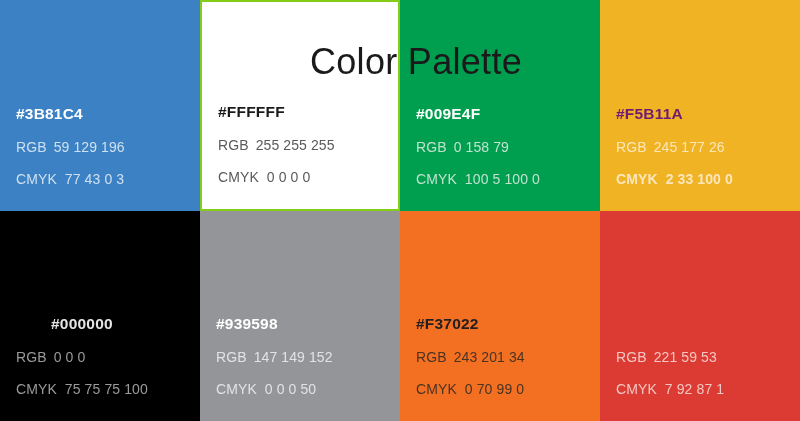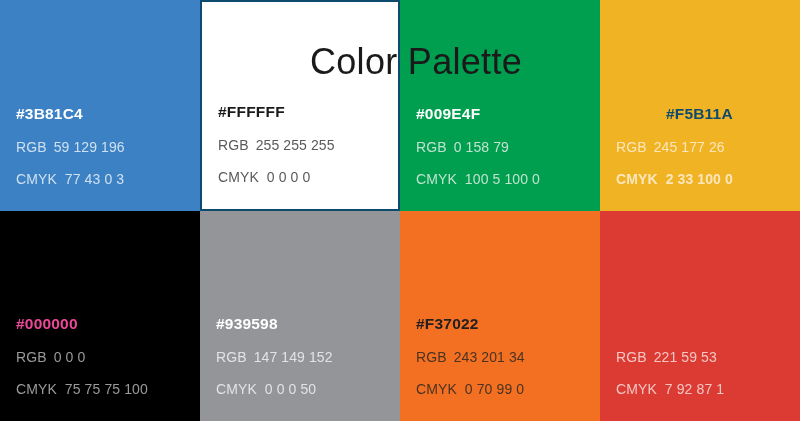--- a/index.html
+++ b/index.html
@@ -35,21 +35,21 @@
     font-size:14px;
     letter-spacing:0.1px;
     margin-top:6px;
     display:block;
   }
   .spec-label { display:inline-block;margin-top:12px; }
   .spec-value { display:inline-block; margin-left:7px; }
   .spec-row.cmyk .spec-value { margin-left:8px; }
   
   .swatch.bordered {
-    border:2px solid #0c4a6e;
+    border:2px solid #84cc16;
   }
   #title {
     position:absolute;
     left:310px;
     top:41px;
     font-size:36px;
     font-weight:400;
     color:#1a1a1a;
     letter-spacing:0.3px;
     white-space:nowrap;
@@ -77,28 +77,28 @@
       </div>
       <div class="swatch" style="left: 400px; top: 0px; width: 200px; height: 211px; background: rgb(0, 158, 79);">
         <div class="swatch-info">
           <div class="hex" style="color: rgb(255, 255, 255);">#009E4F</div>
           <div class="spec-row rgb" style="color: rgb(191, 227, 207);"><span class="spec-label">RGB</span><span class="spec-value">0 158 79</span></div>
           <div class="spec-row cmyk" style="color: rgb(191, 227, 207);"><span class="spec-label">CMYK</span><span class="spec-value">100 5 100 0</span></div>
         </div>
       </div>
       <div class="swatch" style="left: 600px; top: 0px; width: 200px; height: 211px; background: rgb(240, 179, 35);">
         <div class="swatch-info">
-          <div class="hex" style="color: #0c4a6e; text-align: right;">#F5B11A</div>
+          <div class="hex" style="color: #701a75;">#F5B11A</div>
           <div class="spec-row rgb" style="color: rgb(251, 230, 188);"><span class="spec-label">RGB</span><span class="spec-value">245 177 26</span></div>
           <div class="spec-row cmyk" style="color: rgb(251, 230, 188); font-weight: bold;"><span class="spec-label">CMYK</span><span class="spec-value">2 33 100 0</span></div>
         </div>
       </div>
       <div class="swatch" style="left: 0px; top: 211px; width: 200px; height: 210px; background: rgb(0, 0, 0);">
         <div class="swatch-info">
-          <div class="hex" style="color: #ec4899;">#000000</div>
+          <div class="hex" style="color: #e5e5e5; text-align: center;">#000000</div>
           <div class="spec-row rgb" style="color: rgb(154, 154, 154);"><span class="spec-label">RGB</span><span class="spec-value">0 0 0</span></div>
           <div class="spec-row cmyk" style="color: rgb(154, 154, 154);"><span class="spec-label">CMYK</span><span class="spec-value">75 75 75 100</span></div>
         </div>
       </div>
       <div class="swatch" style="left: 200px; top: 211px; width: 200px; height: 210px; background: rgb(147, 149, 152);">
         <div class="swatch-info">
           <div class="hex" style="color: rgb(255, 255, 255);">#939598</div>
           <div class="spec-row rgb" style="color: rgb(226, 227, 228);"><span class="spec-label">RGB</span><span class="spec-value">147 149 152</span></div>
           <div class="spec-row cmyk" style="color: rgb(226, 227, 228);"><span class="spec-label">CMYK</span><span class="spec-value">0 0 0 50</span></div>
         </div>

